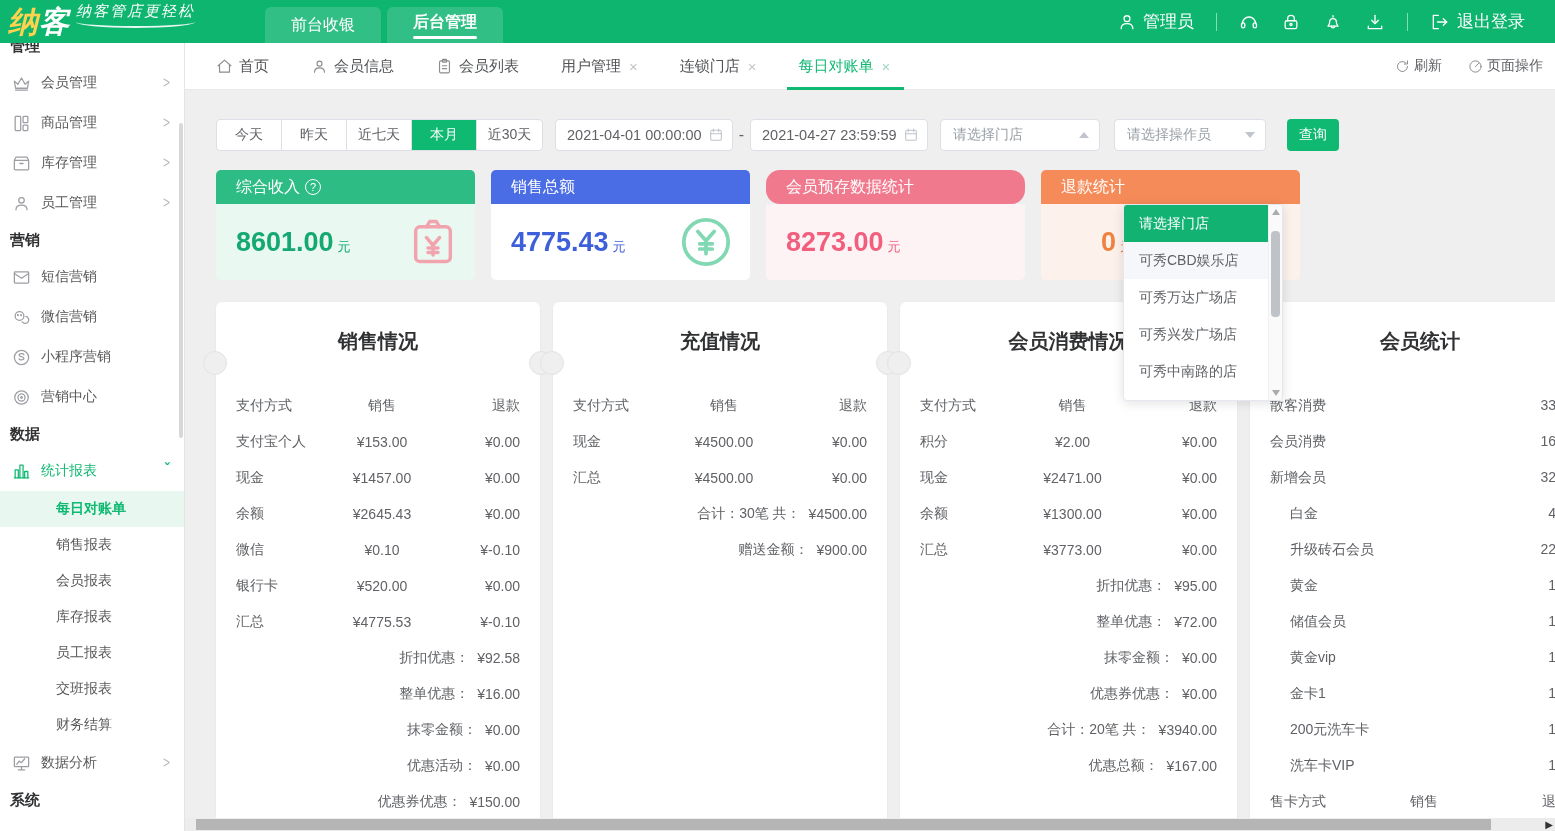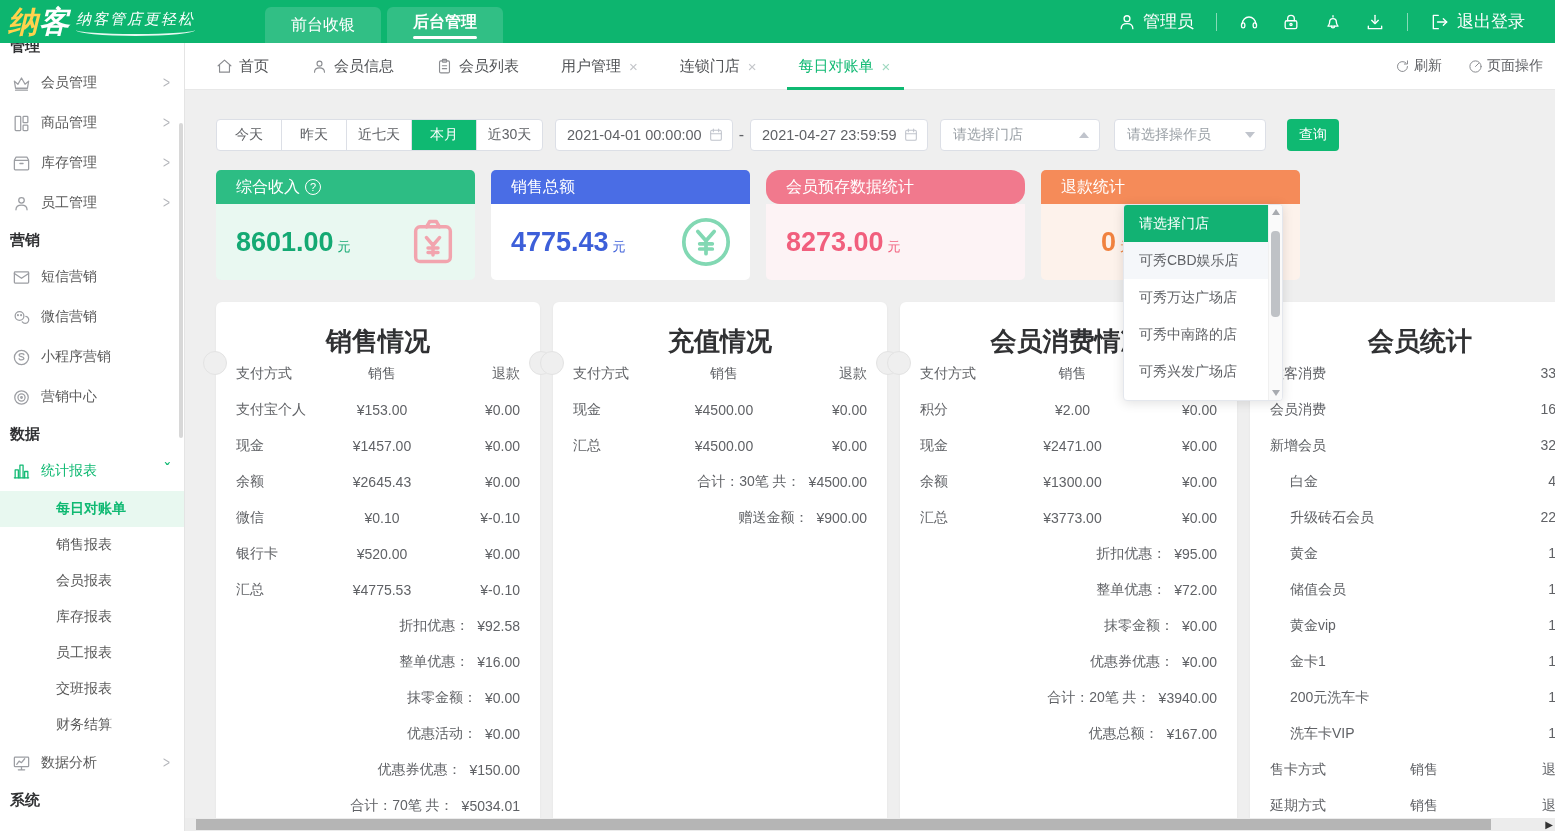--- a/index.html
+++ b/index.html
@@ -2,21 +2,21 @@
 <html><head>
 <meta charset="utf-8">
 <style>
   * { margin:0; padding:0; box-sizing:border-box; }
   html,body { width:1555px; height:831px; overflow:hidden; background:#efefef;
               font-family:"Liberation Sans", sans-serif; }
   svg { display:block; }
 
   
   .header { height:43px; background:#0db56f; display:flex; align-items:center; color:#fff; position:relative; z-index:50; }
-  .logo-wrap { display:flex; align-items:flex-end; padding:0 10px 0 8px; }
+  .logo-wrap { display:flex; align-items:flex-start; padding:0 10px 0 8px; }
   .logo-text { font-size:30px; font-weight:bold; font-style:italic; letter-spacing:1px; line-height:40px; }
   .logo-text .y { color:#ffd34d; }
   .tagline-wrap { margin:0 0 6px 6px; }
   .tagline { font-size:15px; font-style:italic; letter-spacing:2px; }
   .tagline-swoosh { height:6px; border-bottom:2px solid rgba(255,255,255,.9); border-radius:0 0 100% 100%/0 0 12px 12px; margin-top:1px; }
   .hnav { display:flex; margin-left:60px; height:43px; align-items:flex-end; gap:6px; }
   .hnav-tab { background:#31bf85; border-radius:6px 6px 0 0; height:36px; padding:0 26px; display:flex; flex-direction:column; justify-content:center; font-size:16px; cursor:pointer; }
   .hnav-tab.active { font-weight:bold; }
   .hnav-tab.active .hnav-underline { border-bottom:3px solid #fff; margin-top:3px; border-radius:2px; }
   .hspacer { flex:1; }
@@ -88,21 +88,21 @@
   .help-circle { width:16px; height:16px; border:1px solid #fff; border-radius:50%; font-size:11px; display:flex; align-items:center; justify-content:center; }
   .card-icon { display:flex; }
   .card.c1 .card-icon { color:#f2a4ae; }
   .card.c2 .card-icon { color:#82d8b3; }
   .card.c4 .card-icon { color:#f8c4a8; }
 
   
   .panels { display:flex; gap:13px; margin:22px 0 0 31px; align-items:flex-start; }
   .panel { background:#fff; border-radius:6px; box-shadow:0 1px 3px rgba(0,0,0,.05); position:relative; height:560px; flex:none; }
   .panel.p1 { width:324px; } .panel.p2 { width:334px; } .panel.p3 { width:337px; } .panel.p4 { width:340px; }
-  .panel-title { margin-top:24px; height:30px; line-height:30px; text-align:center; font-size:26px; font-weight:bold; color:#303133; margin-bottom:0; }
+  .panel-title { margin-top:24px; height:30px; line-height:30px; text-align:center; font-size:20px; font-weight:bold; color:#303133; margin-bottom:32px; }
   .notch { position:absolute; width:24px; height:24px; border-radius:50%; background:#efefef; border:1px solid #e3e3e3; top:49px; }
   .notch.l { left:-13px; } .notch.r { right:-13px; }
   .trow { height:36px; display:flex; align-items:center; padding:0 20px; font-size:14px; color:#606266; }
   .trow .c1 { width:92px; text-align:left; }
   .trow .c2 { flex:1; text-align:center; }
   .trow .c3 { width:84px; text-align:right; }
   .srow { height:36px; display:flex; align-items:center; justify-content:flex-end; padding:0 20px; font-size:14px; color:#606266; gap:8px; }
   .mrow { height:36px; display:flex; align-items:center; justify-content:space-between; padding:0 20px; font-size:14px; color:#606266; }
   .mrow.indent { padding-left:40px; }
 
@@ -687,22 +687,22 @@
     <div class="hscroll">
       <div class="hscroll-thumb"></div>
       <div class="hscroll-arrow">▶</div>
     </div>
 
     <div class="dropdown">
       <div class="dd-list" id="dd-holder">
           <div class="dd-item selected">请选择门店</div>
           <div class="dd-item hover">可秀CBD娱乐店</div>
           <div class="dd-item">可秀万达广场店</div>
+          <div class="dd-item">可秀兴发广场店</div>
           <div class="dd-item">可秀中南路的店</div>
-          <div class="dd-item">可秀兴发广场店</div>
           <div class="dd-item">可秀测试门店</div>
         </div>
       <div class="dd-scroll">
         <div class="dd-up"></div>
         <div class="dd-thumb"></div>
         <div class="dd-down"></div>
       </div>
     </div>
   </div>
 </div>

